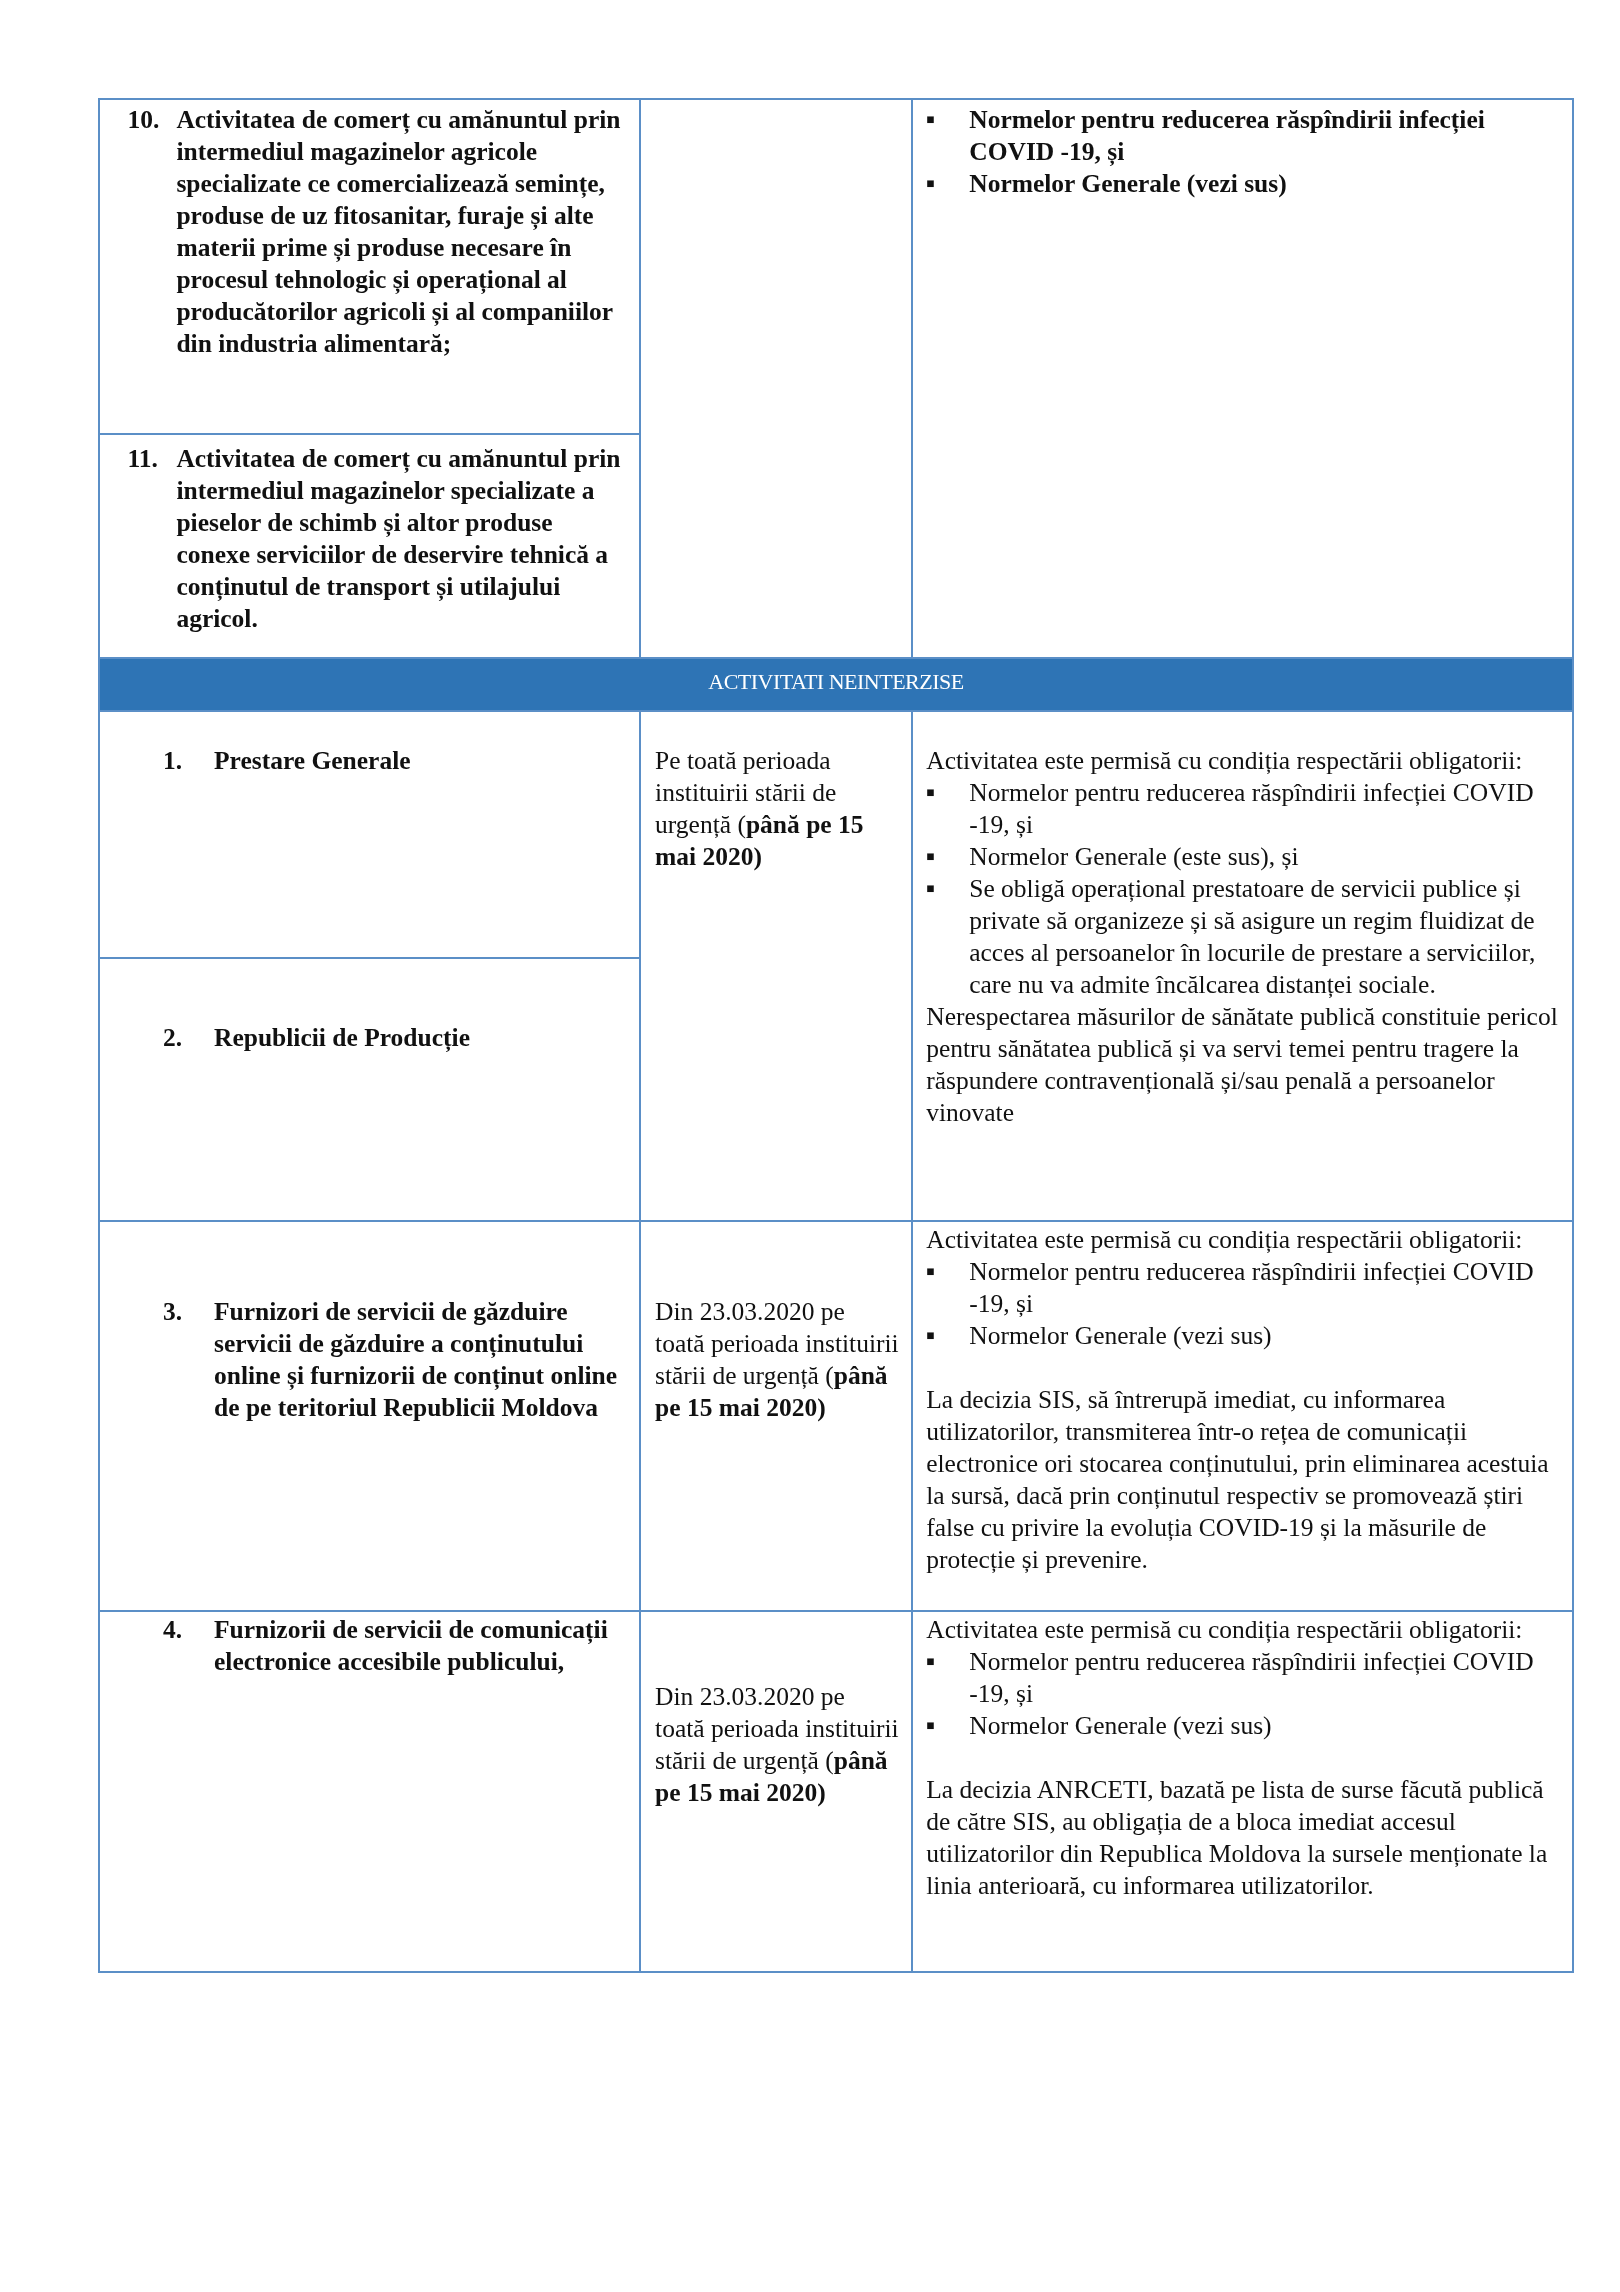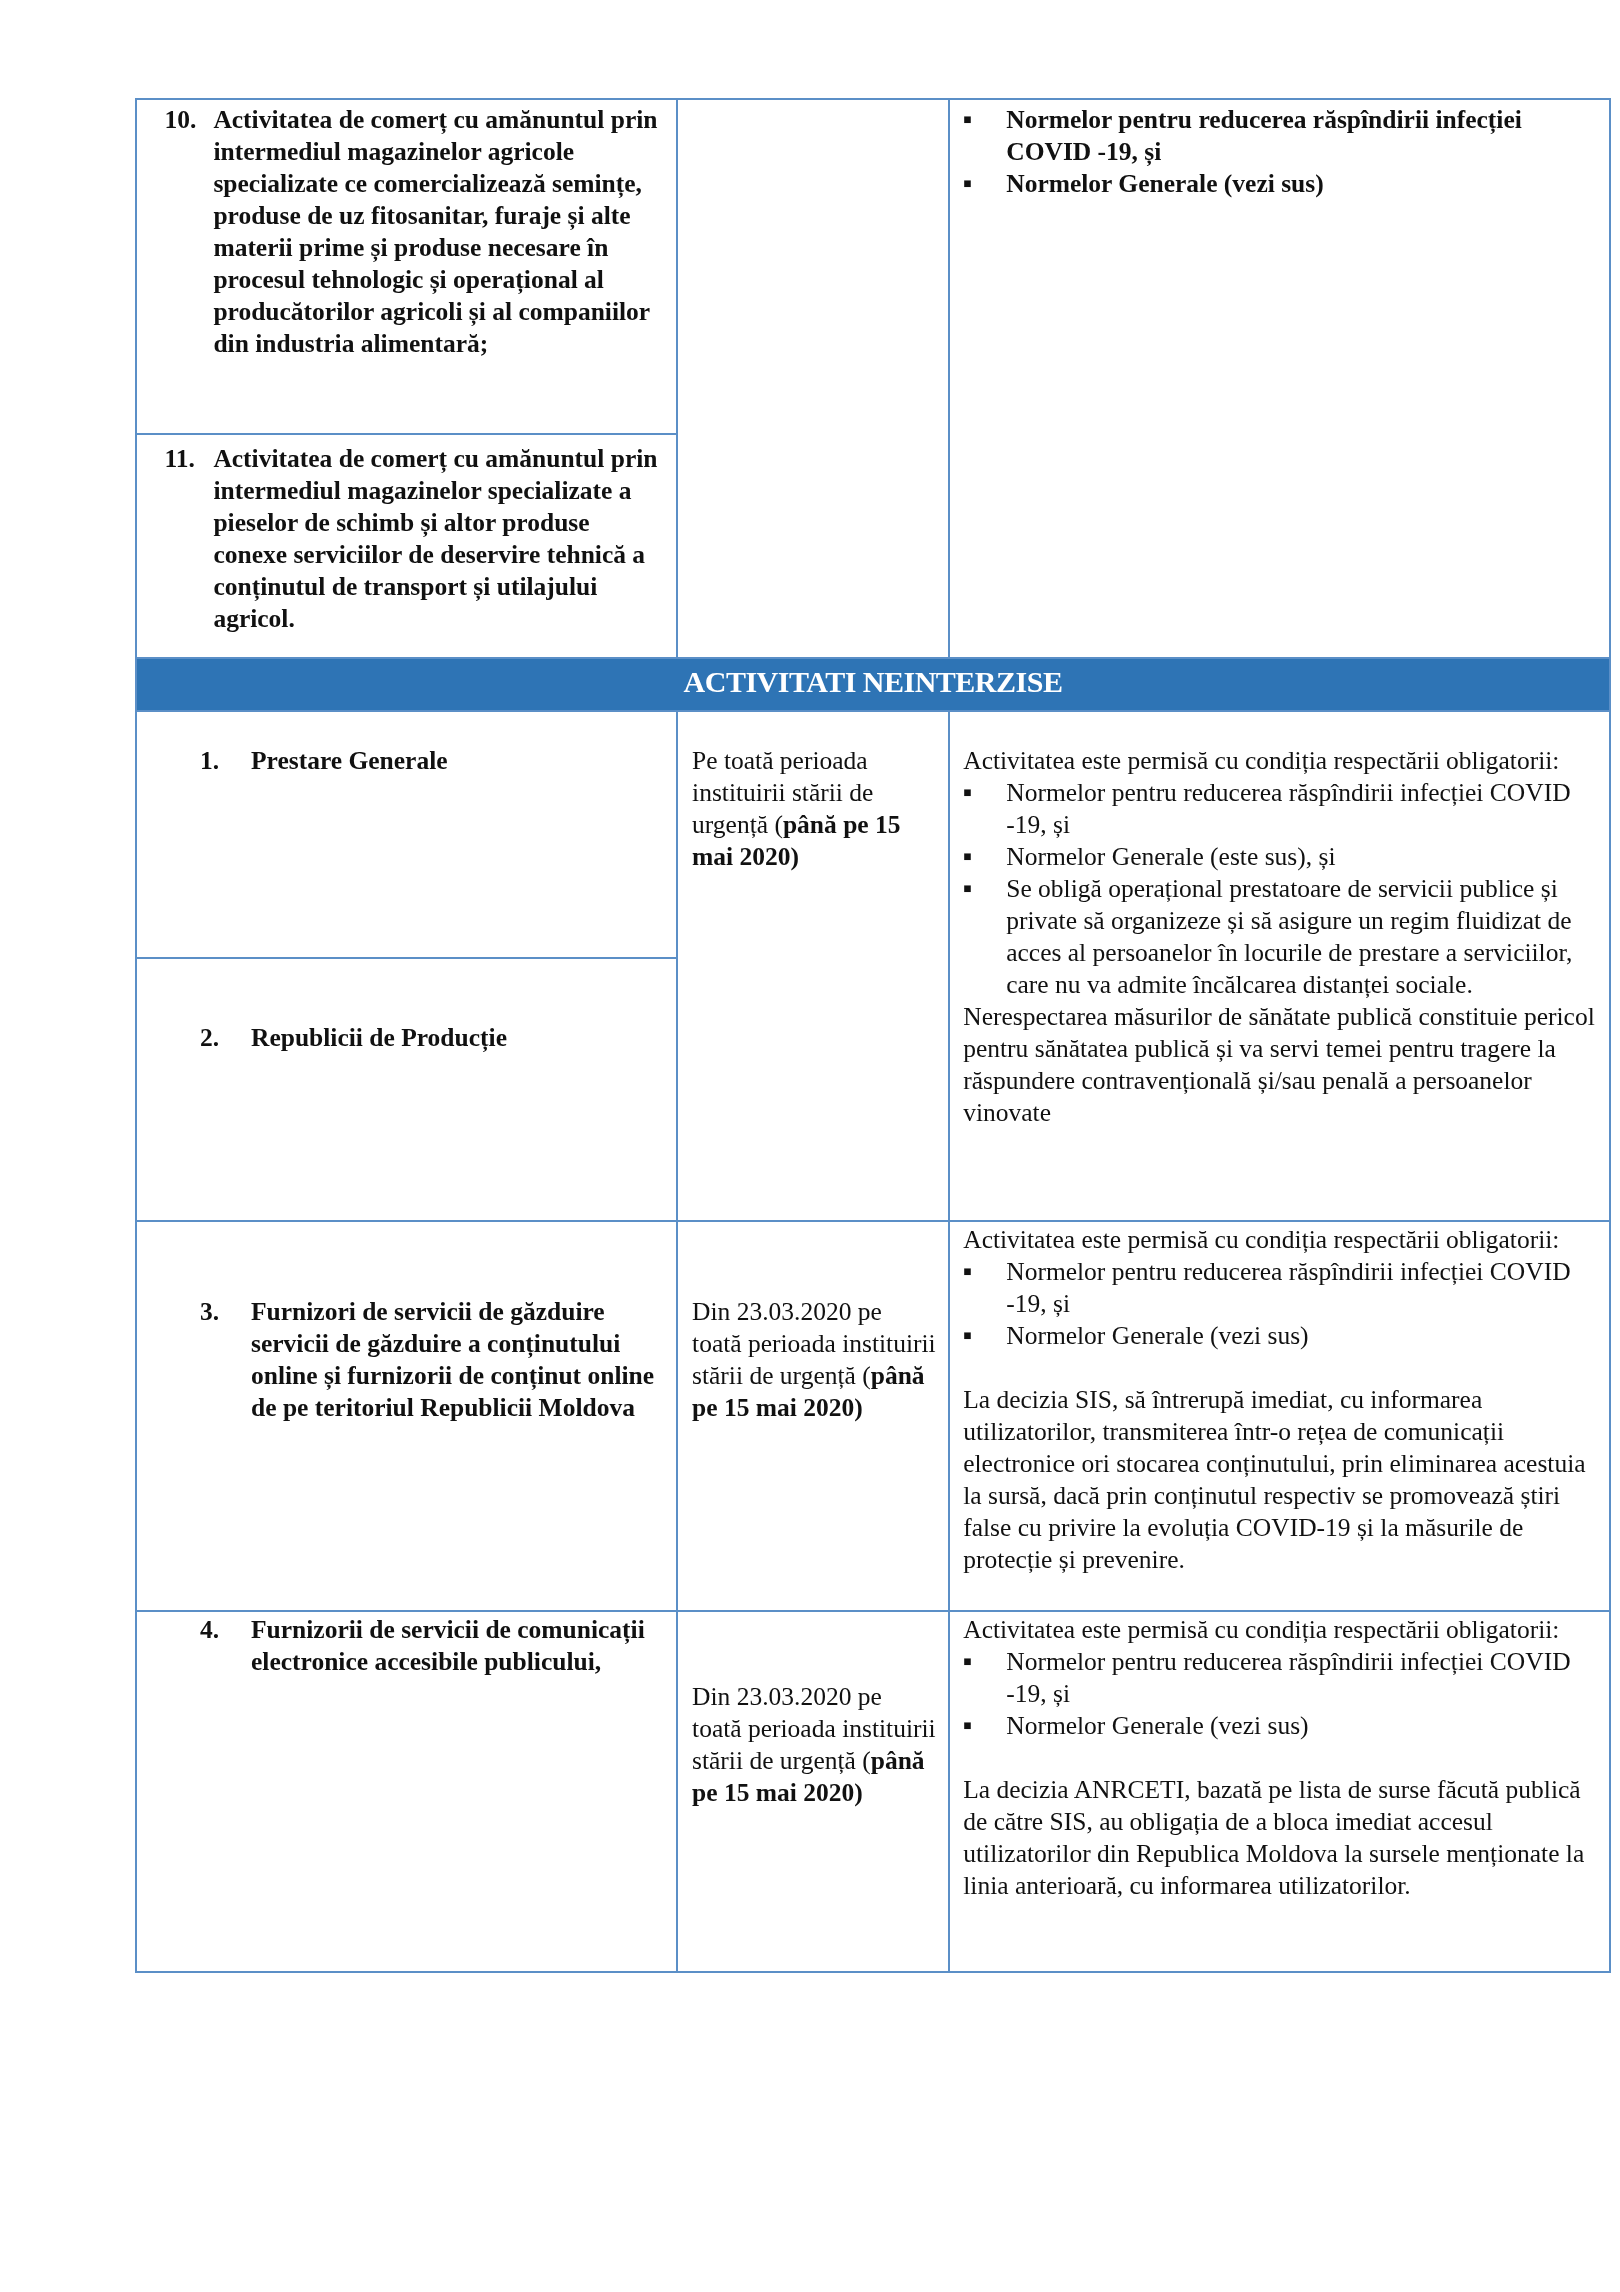--- a/index.html
+++ b/index.html
@@ -1,19 +1,19 @@
 <!DOCTYPE html>
 <html><head>
 <meta charset="utf-8">
 <style>
   html, body { margin: 0; padding: 0; background: #ffffff; }
   body { width: 1620px; height: 2293px; position: relative; overflow: hidden;
          font-family: "Liberation Serif", "DejaVu Serif", serif; color: #111; }
   .page-table { position: absolute; left: 98px; top: 98px; width: 1476px;
-                border-collapse: collapse; table-layout: fixed; margin-left: 37px; }
+                border-collapse: collapse; table-layout: fixed; }
   .page-table td { border: 2px solid #5b8fc7; vertical-align: top; padding: 0; }
   .c1 { width: 541px; }
   .c2 { width: 271px; }
   .c3 { width: 661px; }
   .act { font-weight: bold; font-size: 25.5px; line-height: 32px; }
   .act .row { display: flex; }
   .act .num { flex: 0 0 auto; }
   .act .txt { flex: 1; }
   .act-ab { padding: 3.9px 13.7px 19.6px 27.4px; }
   .act-ab .num { width: 49px; }
@@ -21,21 +21,21 @@
   .act-small .num { width: 51px; }
   .period { font-size: 25.5px; line-height: 32px; padding: 0 11.8px 0 13.7px; font-family: Liberation Serif, serif; }
   .period b { font-weight: bold; }
   .cond { font-size: 25.5px; line-height: 32px; padding: 0 11.8px 0 13.7px; }
   .cond .bul { display: flex; }
   .cond .mark { flex: 0 0 43px; font-size: 13.7px; line-height: 32px; }
   .cond .btxt { flex: 1; }
   .cond .gap { height: 32px; }
   .bold-list { font-weight: bold; }
   .section-row td { background: #2e74b5; border-color: #5b8fc7; height: 51px; }
-  .section-title { color: #fff; font-weight: bold; font-size: 30px; text-align: center;
+  .section-title { color: #fff; font-weight: normal; font-size: 22px; text-align: center;
                    line-height: 45px; letter-spacing: -0.5px; }
 </style>
 </head>
 <body>
 
 <table class="page-table">
   <colgroup>
       <col class="c1">
       <col class="c2">
       <col class="c3">

